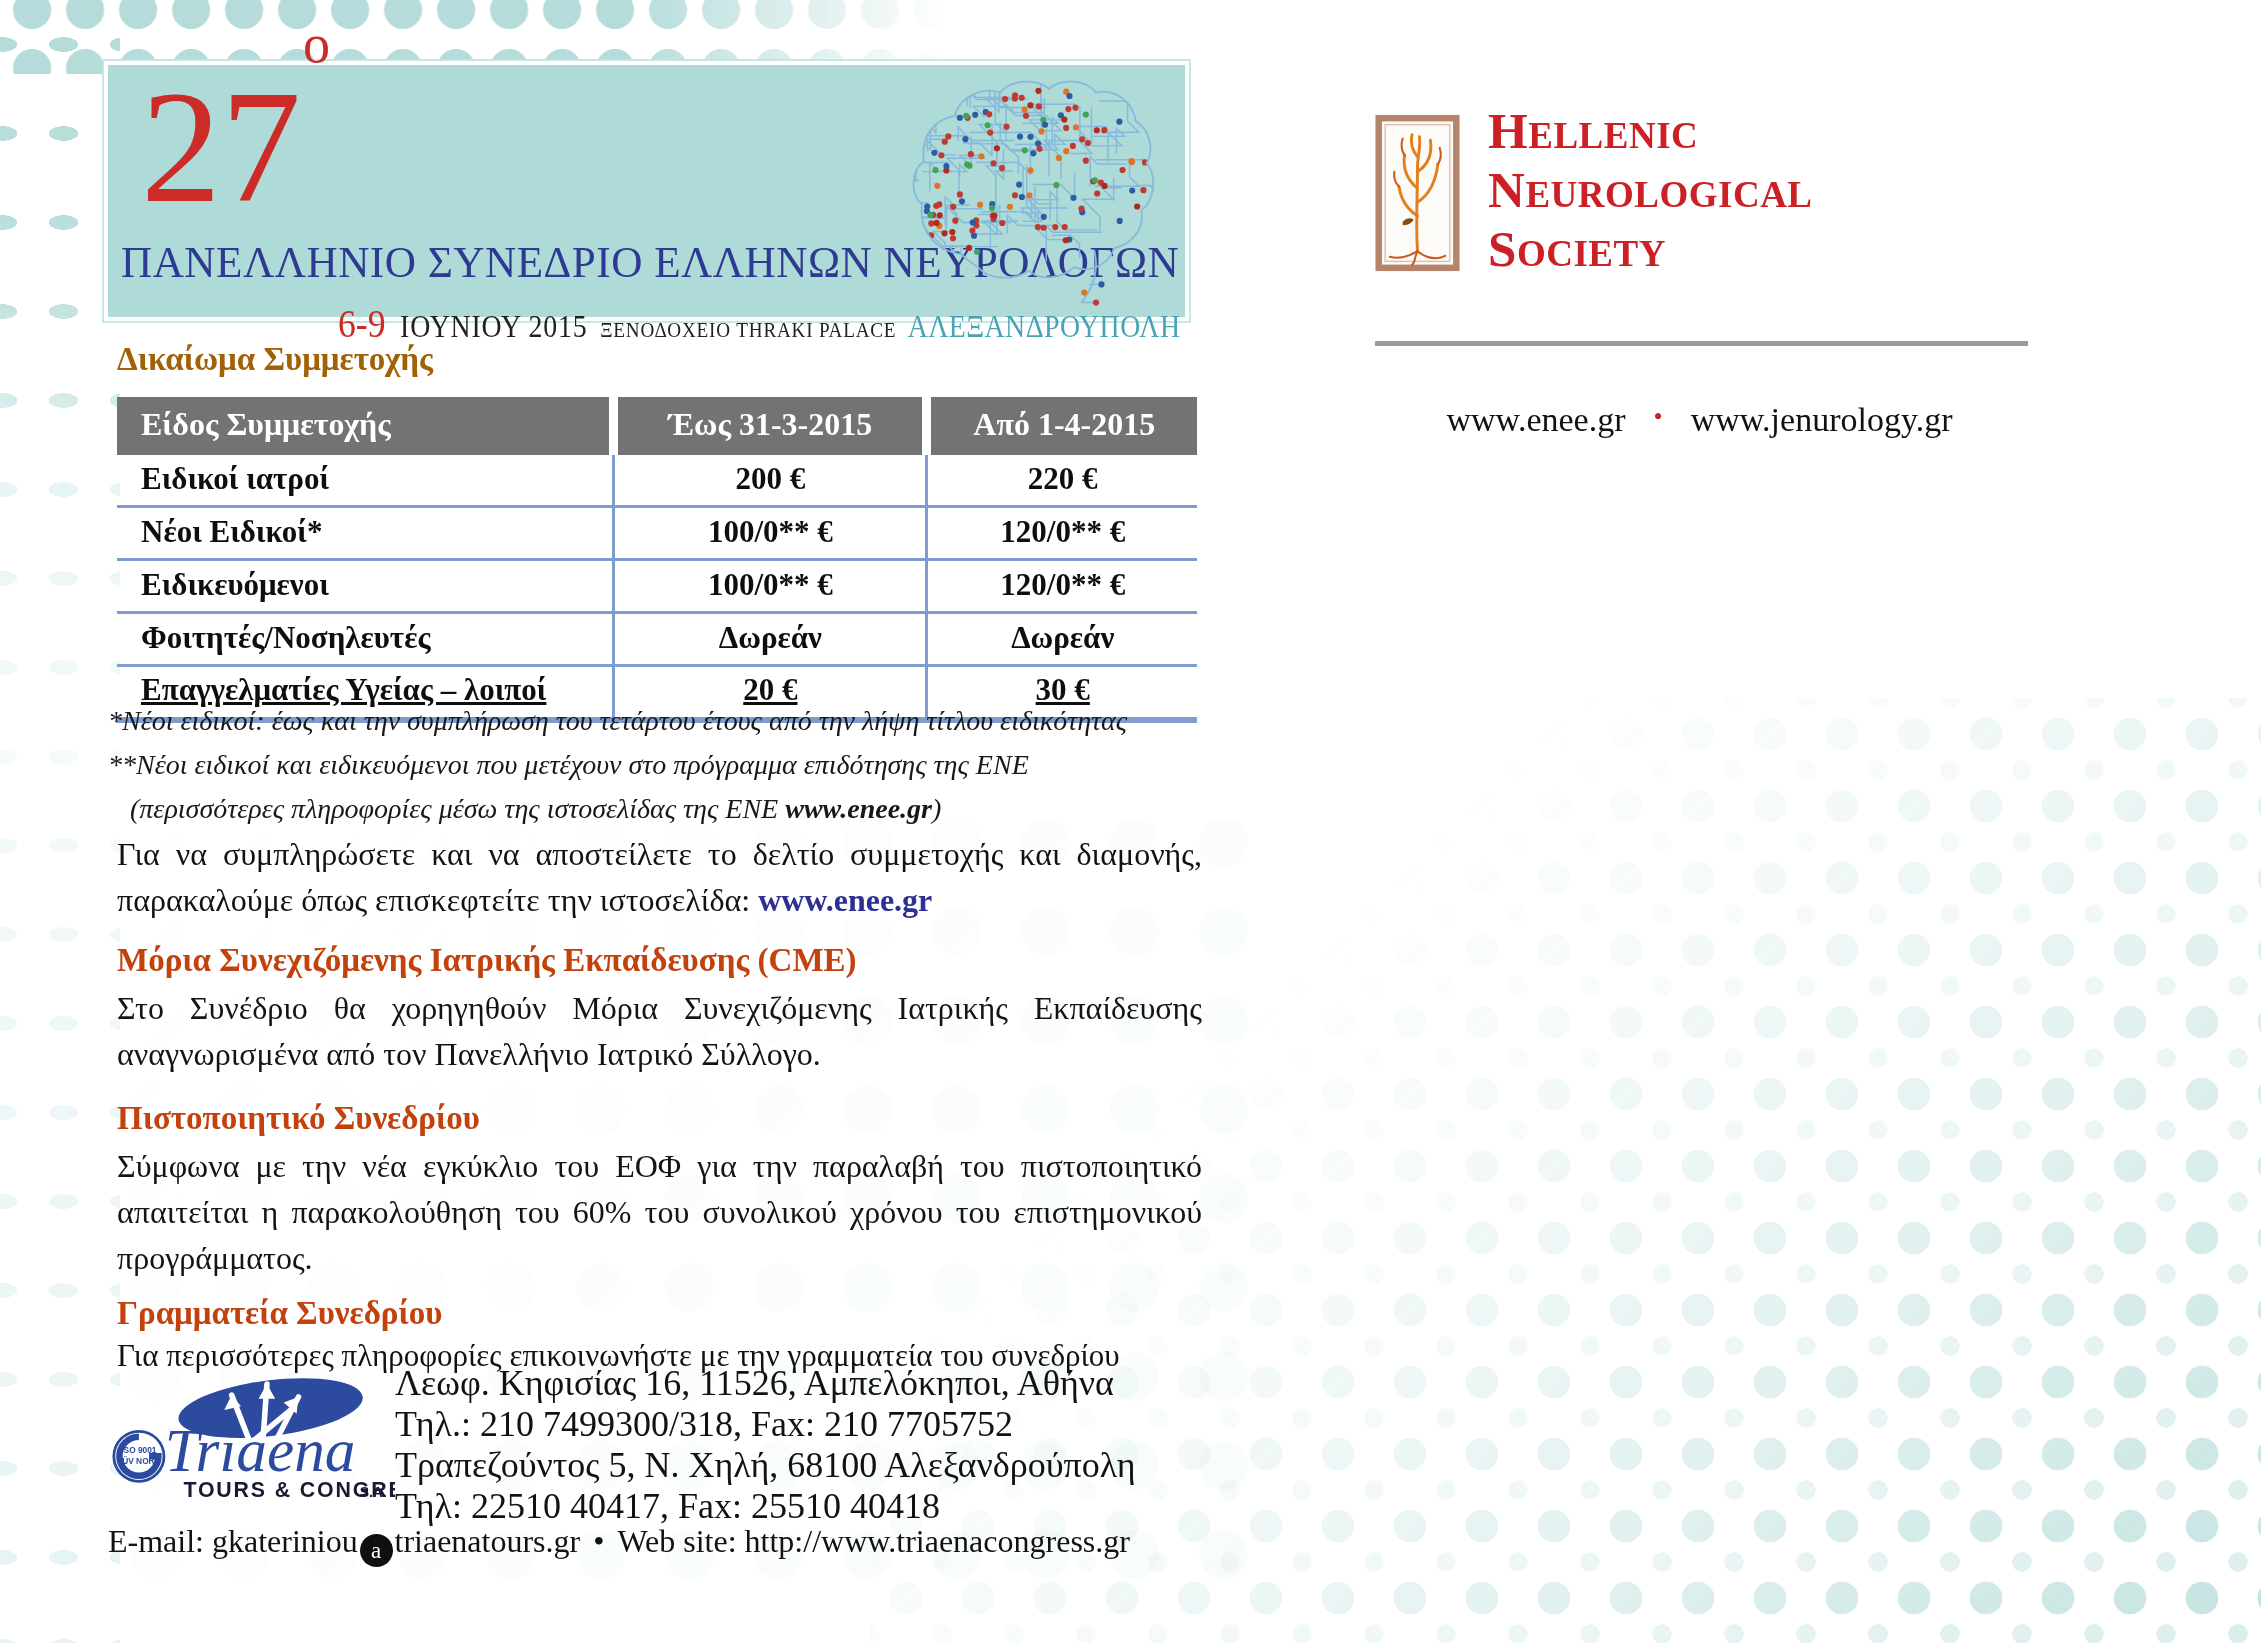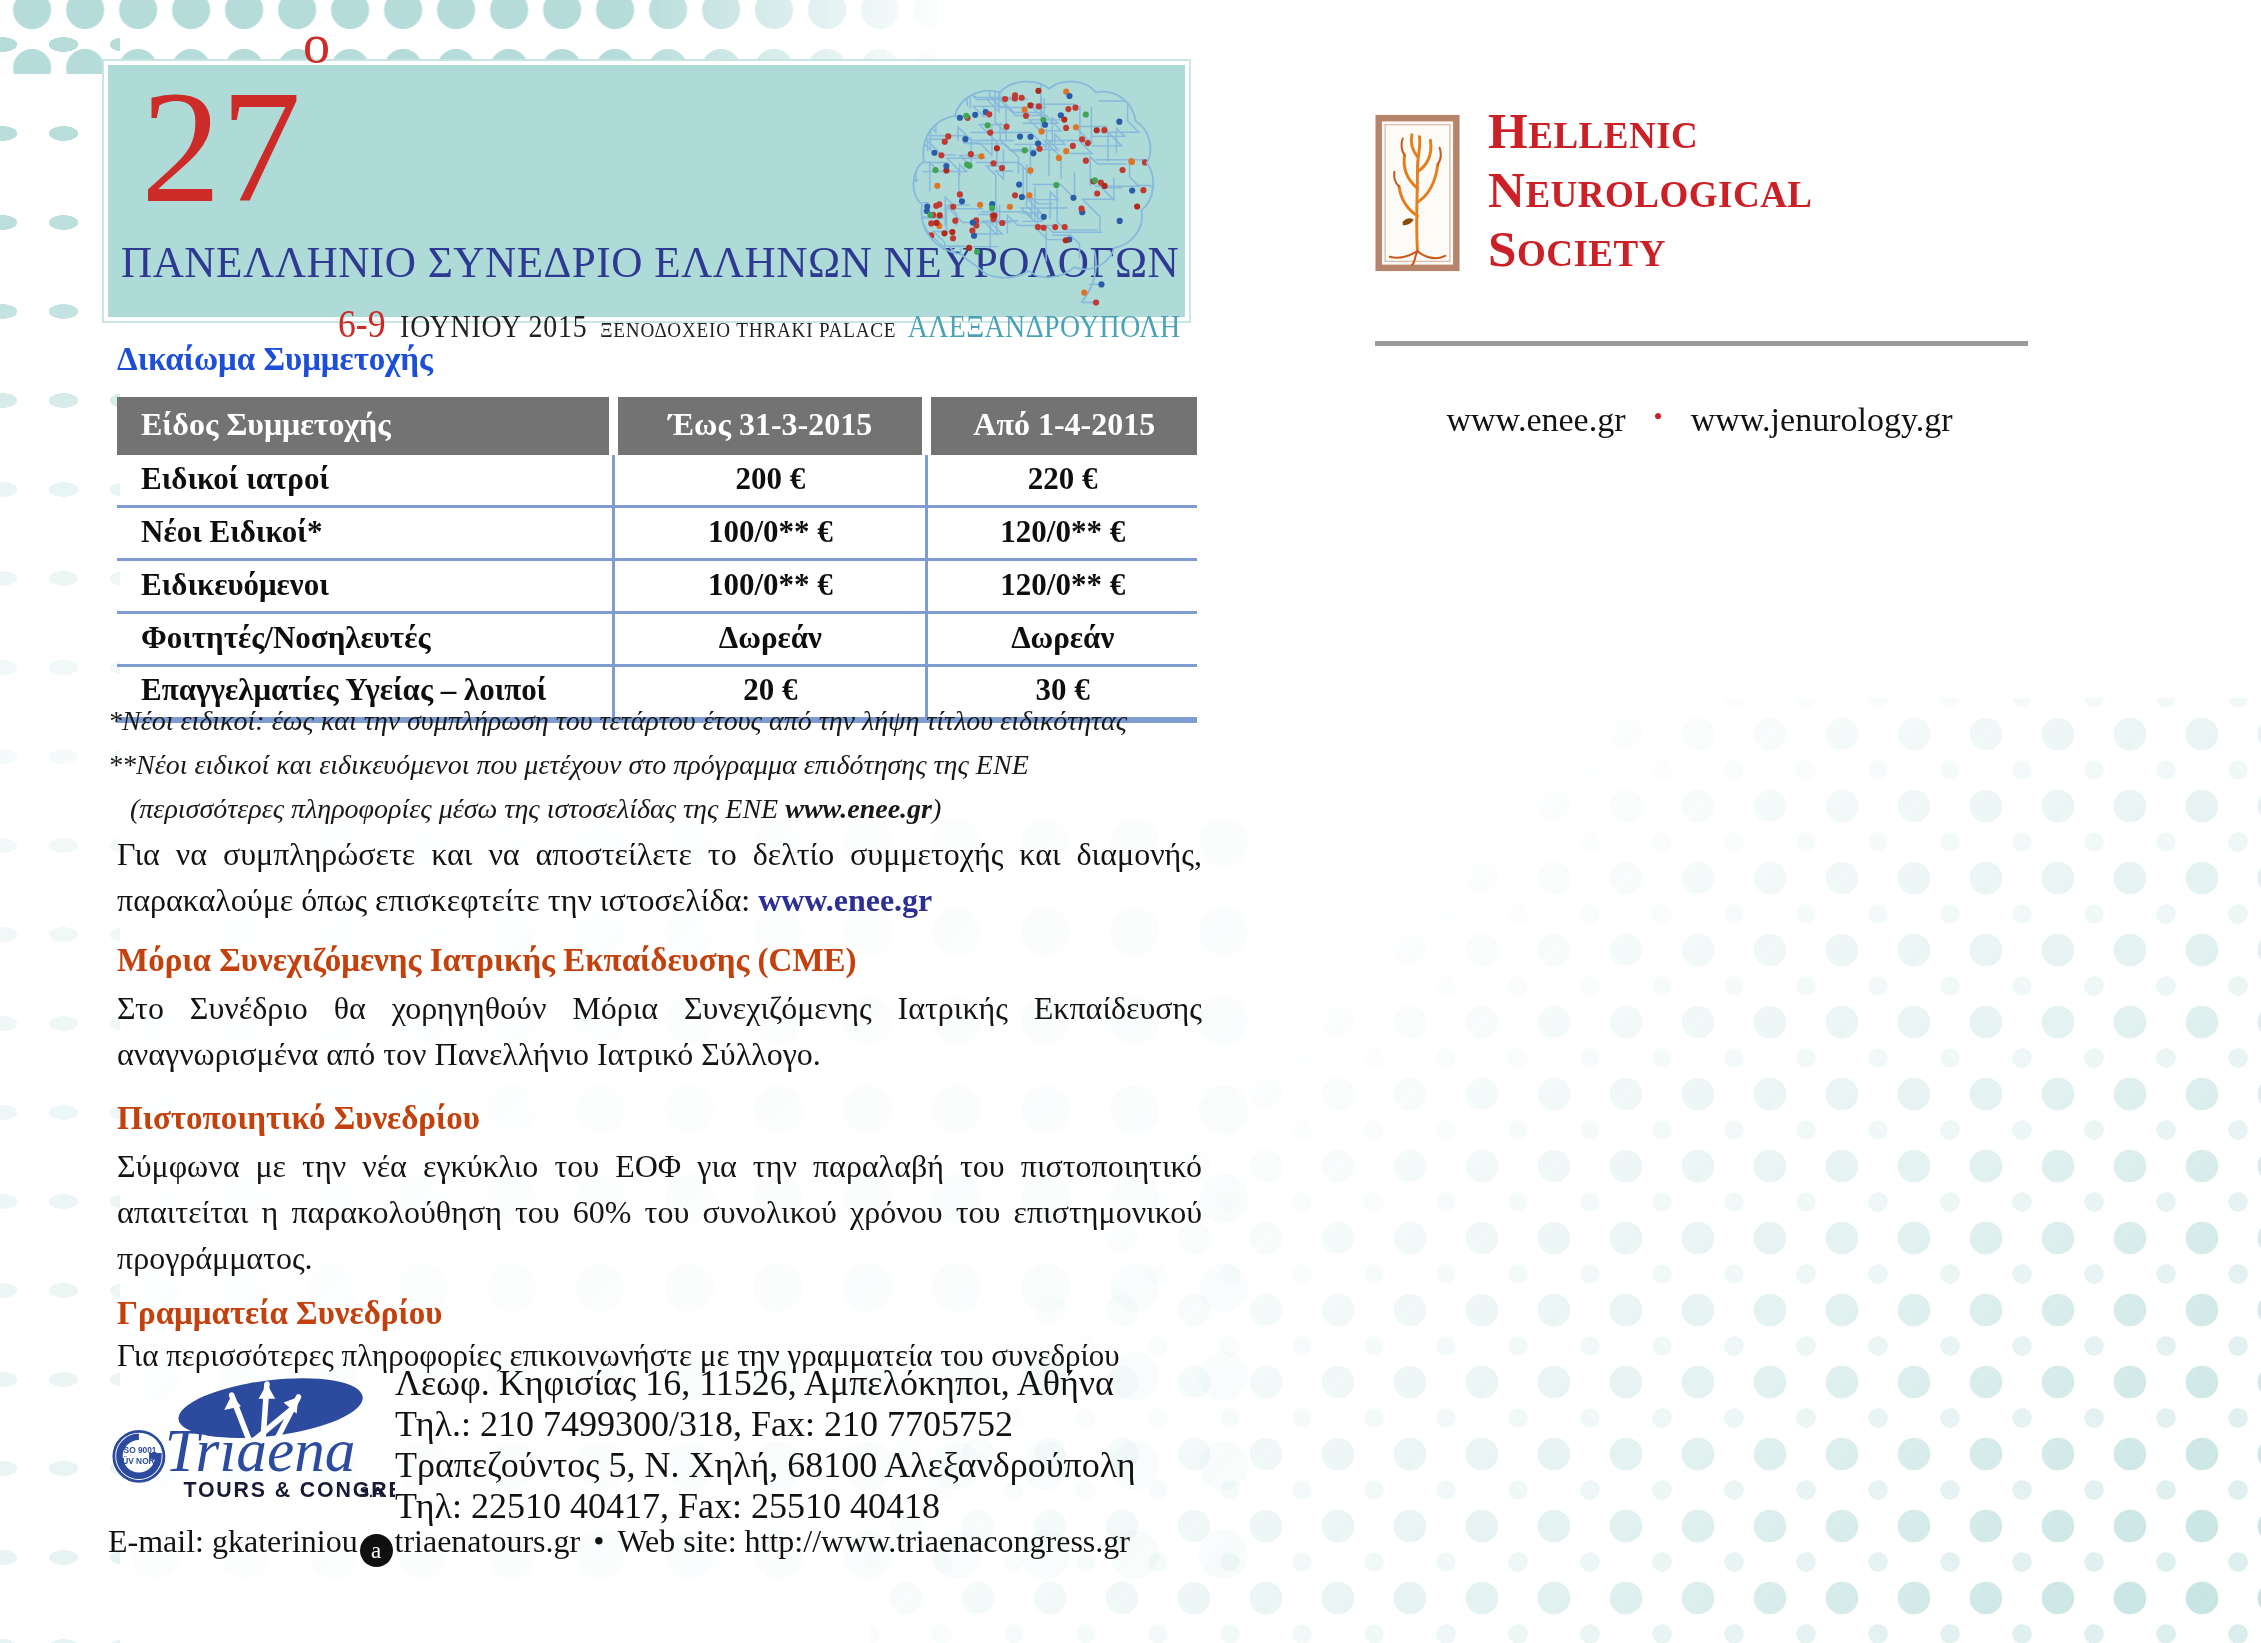--- a/index.html
+++ b/index.html
@@ -39,37 +39,37 @@
   .banner-title{position:absolute;left:13px;top:171px;color:#2e3a92;font-size:45px;font-weight:500;
     white-space:nowrap;letter-spacing:0.5px;transform:scaleX(.96);transform-origin:left;}
   .banner-sub{position:absolute;left:230px;top:234px;white-space:nowrap;transform:scaleX(.87);transform-origin:left;}
   .sub-dates{color:#cc2b28;font-size:41px;}
   .sub-month{color:#222;font-size:32px;margin-left:13px;letter-spacing:0.9px;}
   .sub-venue{color:#222;font-size:22px;margin-left:11px;letter-spacing:0.9px;}
   .sub-city{color:#49a2b6;font-size:32px;margin-left:9.3px;letter-spacing:0.5px;}
   .brain{position:absolute;right:1.9px;top:0px;width:308px;height:254px;}
 
   
-  .sec-h{position:absolute;font-weight:bold;font-size:33px;color:#1d4ed8;white-space:nowrap;}
+  .sec-h{position:absolute;font-weight:bold;font-size:33px;color:#a16207;white-space:nowrap;}
   .sec-h2{font-weight:bold;font-size:33px;color:#c2410c;white-space:nowrap;}
   .body-text{font-size:32px;line-height:46px;text-align:justify;margin-top:5.6px;color:#141414;}
 
   #reg-h{left:117px;top:341px;}
 
   
   .fee-table{position:absolute;left:117px;top:397px;width:1080px;border-collapse:collapse;table-layout:fixed;}
   .fee-table thead th{background:#737373;color:#fff;font-size:32px;font-weight:bold;
     padding:9.3px 0 12px;border-right:9.3px solid #fff;}
   .fee-table thead th:last-child{border-right:0;}
   .fee-table thead th.c1{text-align:left;padding-left:24px;}
   .fee-table tbody td{font-size:31px;font-weight:bold;text-align:center;padding:5.6px 0 8.3px;
     border-right:3.7px solid #7e9ccf;border-top:3.7px solid #7e9ccf;color:#0e0e0e;}
   .fee-table tbody td:last-child{border-right:0;}
   .fee-table tbody tr:first-child td{border-top:0;}
-  .fee-table tbody tr:last-child td{border-bottom:6.5px solid #7e9ccf;}
+  .fee-table tbody tr:last-child td{border-bottom:6.5px solid #7e9ccf;text-decoration:underline;}
   .fee-table tbody td.c1{text-align:left;padding-left:24px;}
 
   
   #footnotes{position:absolute;left:108px;top:699px;width:1122px;font-style:italic;
     font-size:28px;line-height:44px;color:#181818;}
   #footnotes .fn-indent{padding-left:22px;}
   .fn-link{font-weight:bold;}
   #para{position:absolute;left:117px;top:831px;width:1085px;font-size:32px;line-height:46px;text-align:justify;}
   .blue-link{color:#2d3092;font-weight:bold;text-decoration:none;}
   #cme{position:absolute;left:117px;top:942px;width:1085px;}

